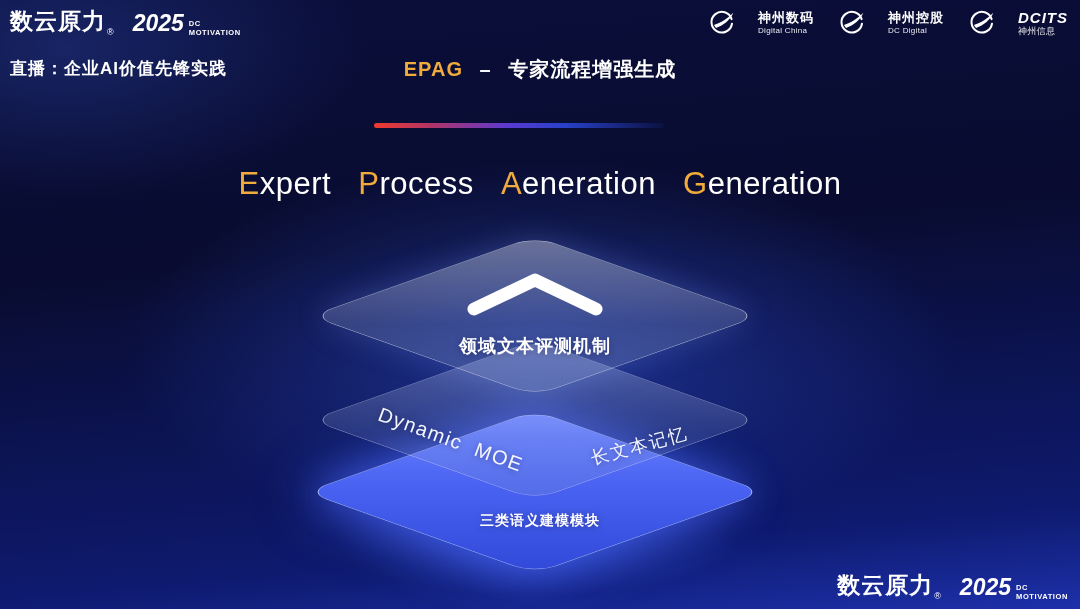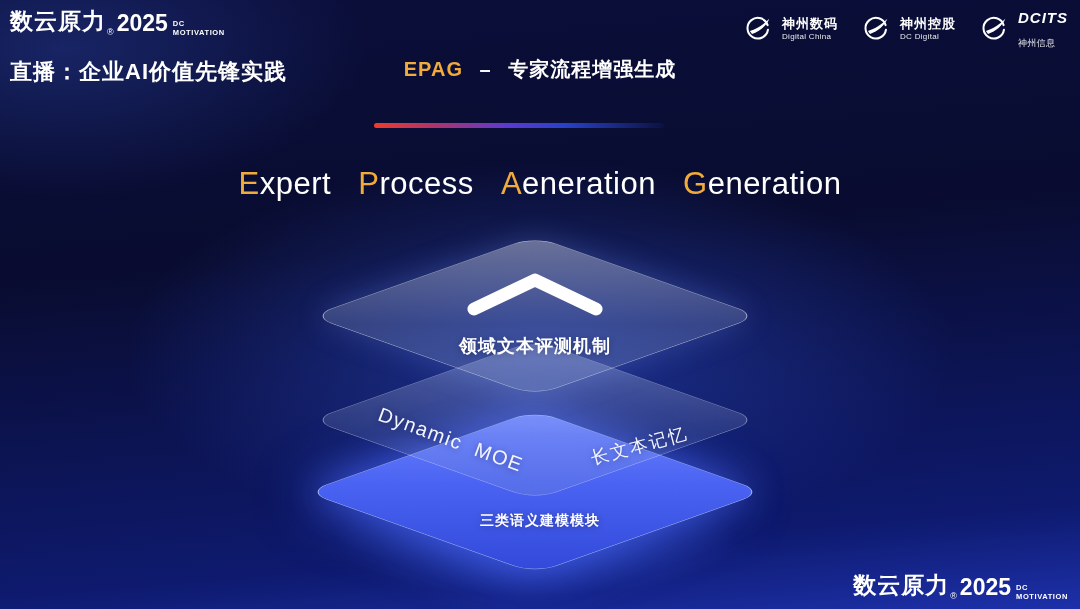--- a/index.html
+++ b/index.html
@@ -11,50 +11,50 @@
     background:
       radial-gradient(ellipse 55% 45% at 50% 58%, rgba(47,80,210,0.50) 0%, rgba(47,80,210,0) 70%),
       radial-gradient(ellipse 40% 35% at 6% 8%, rgba(60,95,215,0.28) 0%, rgba(60,95,215,0) 70%),
       linear-gradient(175deg, #0a0e3a 0%, #090c30 40%, #0e1a6e 85%, #1d30aa 100%);
   }
 
   
   .brand { display:flex; align-items:flex-end; white-space:nowrap; }
   .brand-name { font-size:23px; font-weight:900; letter-spacing:1px; }
   .brand-reg  { font-size:9px; margin:1px 1px 0 1px; }
-  .brand-year { font-size:23px; font-weight:900; margin-left:2px; }
+  .brand-year { font-size:23px; font-weight:900; font-style:italic; margin-left:18px; }
   .brand-sub  { display:flex; flex-direction:column; font-size:7.5px; font-weight:700;
                 letter-spacing:.6px; margin:3px 0 0 5px; line-height:1.2; }
   .brand--header { position:absolute; left:10px; top:6px; }
   .brand--footer { position:absolute; right:12px; bottom:8px; }
 
   
-  .live-label { position:absolute; left:10px; top:57px; font-size:22px; font-weight:800; letter-spacing:1px; }
+  .live-label { position:absolute; left:10px; top:57px; font-size:17px; font-weight:800; letter-spacing:1px; }
 
   .slide-title { position:absolute; left:50%; top:56px; transform:translateX(-50%);
                  white-space:nowrap; font-size:20px; font-weight:800; letter-spacing:1px; }
   .title-epag { color:#f0ab3a; }
   .title-sep  { margin:0 10px; color:#f7f8ff; }
 
   .title-divider { position:absolute; left:374px; top:123px; width:290px; height:5px; border-radius:3px;
     background:linear-gradient(90deg,#ef3b2d 0%,#b03468 20%,#5b3ad0 46%,#2741c8 66%,rgba(26,45,140,0.15) 100%); }
 
   .slide-subtitle { position:absolute; left:50%; top:150px; transform:translateX(-50%);
                     white-space:nowrap; font-size:31px; font-weight:500; letter-spacing:.5px; }
   .sub-word { display:inline-block; margin:16px 9px; }
   .sub-cap  { color:#f0ab3a; }
 
   
   .partners { position:absolute; right:12px; top:9px; display:flex; align-items:center; gap:24px; }
-  .partner  { display:flex; align-items:center; gap:11px;justify-content:space-between; }
+  .partner  { display:flex; align-items:center; gap:23px;justify-content:space-between; }
   .partner-text { display:flex; flex-direction:column; line-height:1.15; }
   .partner-name { font-size:13px; font-weight:700; letter-spacing:1px; }
   .partner-sub  { font-size:8px; opacity:.92; letter-spacing:.3px; }
   .partner--dcits .partner-name { font-style:italic; font-size:15px; }
-  .partner--dcits .partner-sub  { font-size:9px;margin-top:12px; }
+  .partner--dcits .partner-sub  { font-size:9px; }
 
   
   .stack-glow { position:absolute; left:535px; top:540px; width:540px; height:150px; z-index:0;
     transform:translate(-50%,-50%);
     background:radial-gradient(closest-side, rgba(70,110,255,0.45), rgba(70,110,255,0) 75%); }
 
   .stack-layer { position:absolute; left:535px; width:318px; height:318px; border-radius:30px; }
   .layer-top { top:316px; z-index:3;
     transform:translate(-50%,-50%) scale(1,0.355) rotate(45deg);
     background:linear-gradient(135deg, rgba(235,240,255,0.42) 0%, rgba(175,195,240,0.22) 55%, rgba(150,170,220,0.30) 100%);

